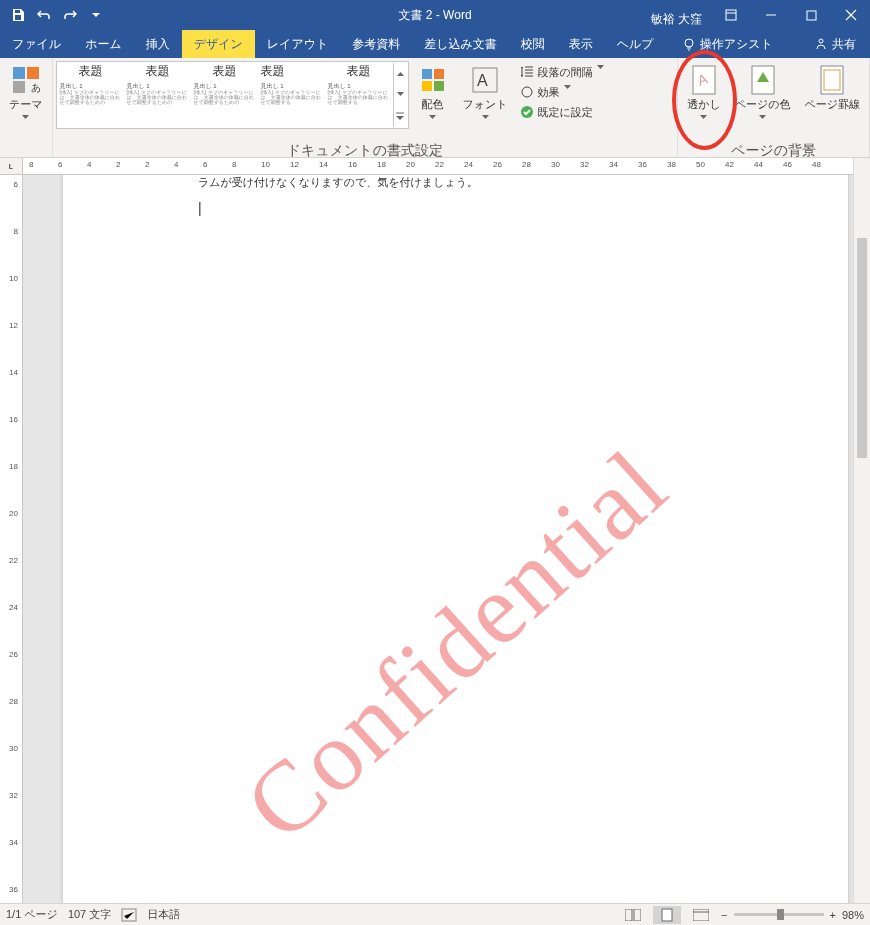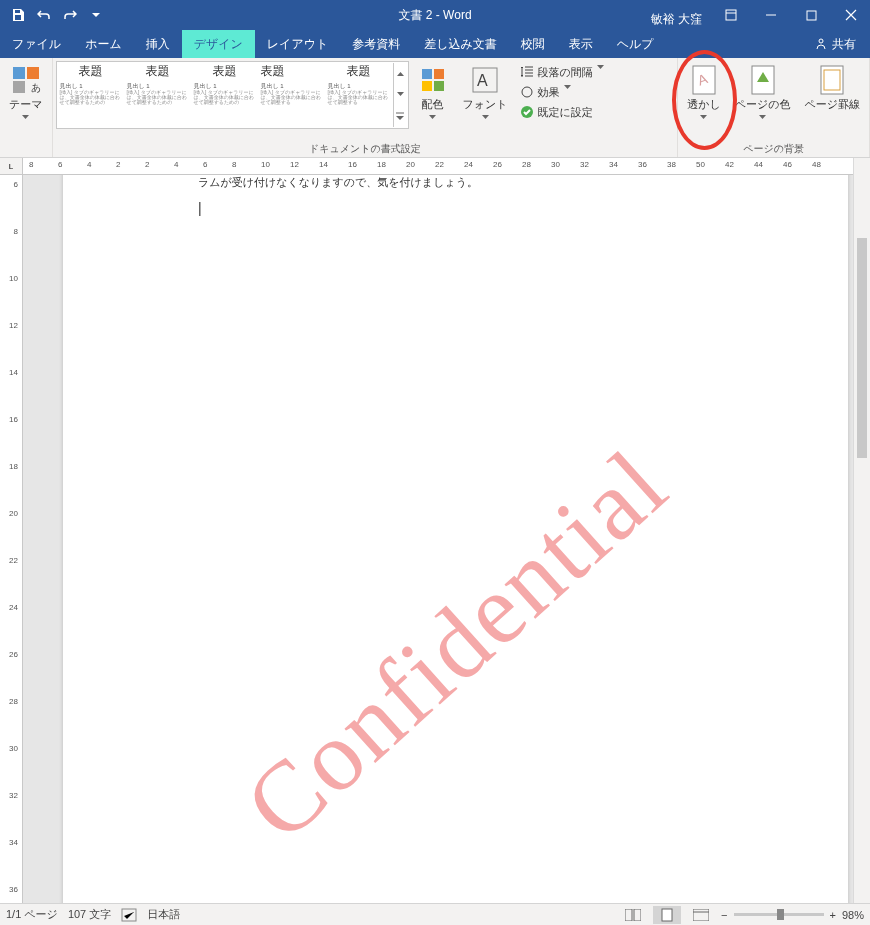--- a/index.html
+++ b/index.html
@@ -6,27 +6,27 @@
 body { width: 870px; height: 925px; background: #fff; overflow: hidden; display: flex; flex-direction: column; }
 .titlebar { height: 30px; background: #2b579a; display: flex; align-items: center; color: #fff; font-size: 12px; position: relative; }
 .qat { display: flex; align-items: center; gap: 2px; padding-left: 6px; }
 .qat-btn { width: 24px; height: 24px; display: flex; align-items: center; justify-content: center; cursor: pointer; }
 .title-center { position: absolute; left: 50%; transform: translateX(-50%); white-space: nowrap; }
 .title-right { margin-left: auto; display: flex; align-items: center; gap: 2px; }
 .user-name { padding: 0 8px; margin-top: 8px; }
 .win-btn { width: 38px; height: 30px; display: flex; align-items: center; justify-content: center; cursor: pointer; }
 .tabs { height: 28px; background: #2b579a; display: flex; align-items: stretch; color: #fff; font-size: 12px; }
 .tab { padding: 0 12px; display: flex; align-items: center; cursor: pointer; }
-.tab.active { background: #5eead4; color: #2b579a; }
+.tab.active { background: #fde047; color: #2b579a; }
 .tell-me { margin-left: 4px; display: flex; align-items: center; gap: 4px; }
 .share { margin-left: auto; padding: 0 14px; display: flex; align-items: center; gap: 4px; }
 .ribbon { height: 100px; background: #f3f2f1; border-bottom: 1px solid #d4d4d4; display: flex; font-size: 10px; }
 .ribbon-group { display: flex; flex-direction: column; border-right: 1px solid #e1dfdd; }
 .ribbon-group-body { flex: 1; display: flex; align-items: flex-start; padding: 3px; gap: 2px; }
-.ribbon-group-label { text-align: center; font-size: 10px; color: #555; padding-bottom: 2px; }
+.ribbon-group-label { text-align: center; font-size: 14px; color: #555; padding-bottom: 2px; }
 .big-btn { display: flex; flex-direction: column; align-items: center; justify-content: flex-start; padding: 3px 6px 0; gap: 2px; cursor: pointer; height: 78px; }
 .big-icon { width: 32px; height: 32px; display: flex; align-items: center; justify-content: center; }
 .big-label { text-align: center; font-size: 11px; line-height: 1.1; color: #333; }
 .gallery { display: flex; gap: 1px; border: 1px solid #c8c8c8; background: #fff; padding: 1px; height: 68px; }
 .gallery-item { width: 66px; padding: 2px; font-size: 6px; line-height: 1; color: #333; overflow: hidden; cursor: pointer; }
 .gallery-title { font-size: 12px; margin-bottom: 6px; text-align: center; }
 .gallery-sub { font-size: 6px; color: #555; margin-bottom: 1px; }
 .gallery-text { font-size: 5px; color: #888; }
 .gallery-arrows { width: 14px; display: flex; flex-direction: column; border-left: 1px solid #c8c8c8; }
 .gallery-arrow { flex: 1; display: flex; align-items: center; justify-content: center; cursor: pointer; }
@@ -111,20 +111,27 @@
   <div class="tab">ファイル</div>
   <div class="tab">ホーム</div>
   <div class="tab">挿入</div>
   <div class="tab active">デザイン</div>
   <div class="tab">レイアウト</div>
   <div class="tab">参考資料</div>
   <div class="tab">差し込み文書</div>
   <div class="tab">校閲</div>
   <div class="tab">表示</div>
   <div class="tab">ヘルプ</div>
+  <div class="tab tell-me">
+    <svg width="14" height="14" viewBox="0 0 14 14">
+        <circle cx="7" cy="6" r="4" fill="none" stroke="#fff"></circle>
+        <path stroke="#fff" d="M5 11h4M6 13h2"></path>
+      </svg>
+    <span>操作アシスト</span>
+  </div>
   <div class="share">
     <svg width="14" height="14" viewBox="0 0 14 14">
         <circle cx="7" cy="4" r="2" fill="none" stroke="#fff"></circle>
         <path fill="none" stroke="#fff" d="M3 12a4 4 0 018 0"></path>
       </svg>
     <span>共有</span>
   </div>
 </div>
 
 <div class="ribbon">

